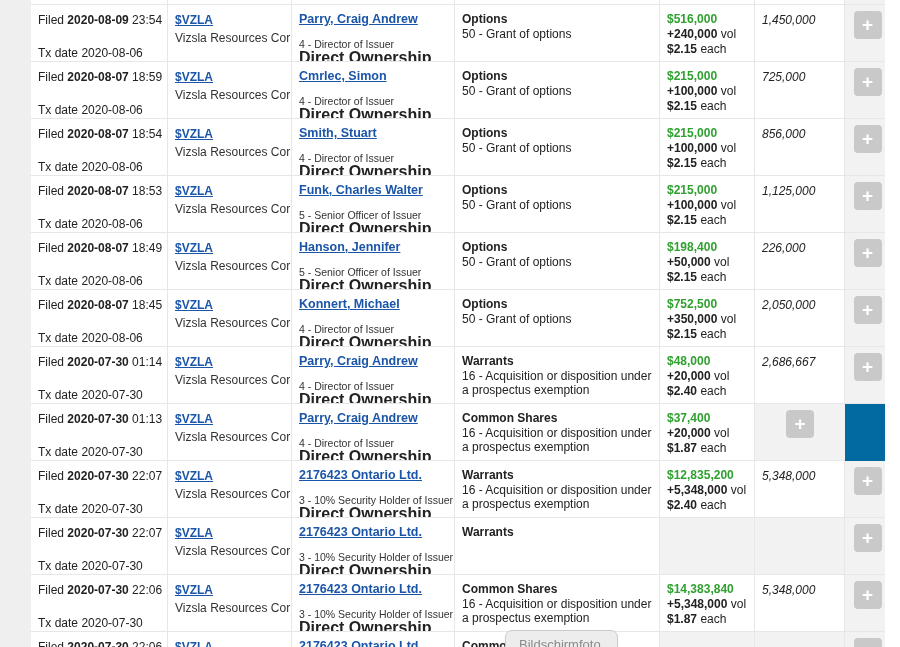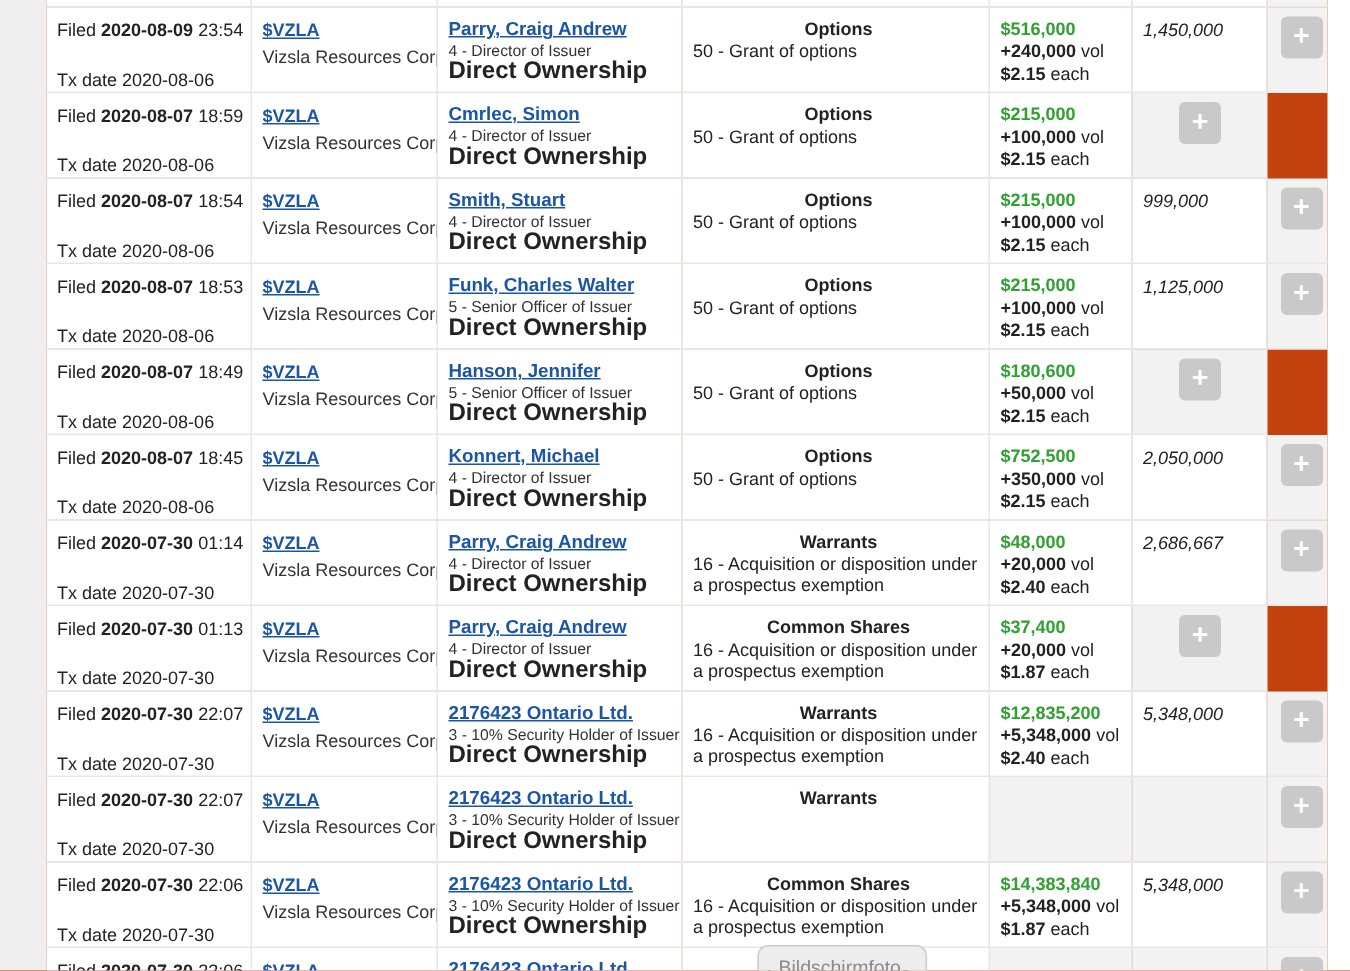--- a/index.html
+++ b/index.html
@@ -4,21 +4,21 @@
 <style>
   html,body{margin:0;padding:0;}
   body{
     font-family:"Liberation Sans", sans-serif;
     background:#ffffff;
   }
   #screen{
     position:relative;
     width:885px;height:647px;
     overflow:hidden;
-    background:#c2410c;
+    background:#0369a1;
   }
   #left-strip{
     position:absolute;left:0;top:0;width:31px;height:647px;
     background:#efefef;
   }
   #table{
     position:absolute;left:31px;top:0;width:859px;
   }
   .row{
     display:grid;
@@ -50,24 +50,24 @@
     color:#1b55a8;font-weight:bold;text-decoration:underline;
     cursor:pointer;line-height:15px;display:inline-block;margin-top:2px;
   }
   .company{color:#333;line-height:15px;margin-top:3px;white-space:nowrap;}
   
   .insider{
     color:#1b55a8;font-weight:bold;text-decoration:underline;
     cursor:pointer;line-height:14px;display:inline-block;margin-top:1px;
     font-size:12.5px;white-space:nowrap;
   }
-  .role{font-size:10.5px;color:#333;line-height:13px;margin-top:2px;white-space:nowrap;}
+  .role{font-size:10.5px;color:#333;line-height:13px;margin-top:12px;white-space:nowrap;}
   .ownership{font-size:16px;color:#222;font-weight:bold;line-height:13px;white-space:nowrap;}
   
-  .security{font-weight:bold;line-height:14px;margin-top:1px;text-align:center;}
+  .security{font-weight:bold;line-height:14px;margin-top:1px;}
   .txdesc{line-height:14px;margin-top:1px;}
   
   .c5{padding-right:16px;}
   .val{color:#2fa12f;font-weight:bold;line-height:15px;margin-top:1px;white-space:nowrap;}
   .volline,.priceline{line-height:15px;white-space:nowrap;}
   .volline b,.priceline b{font-weight:bold;}
   
   .c6 span{line-height:15px;display:inline-block;margin-top:2px;font-style:italic;}
   
   .plus{
@@ -155,20 +155,23 @@
     </div>
     <div class="cell c4">
       <div class="security">Options</div>
       <div class="txdesc">50 - Grant of options</div>
     </div>
     <div class="cell c5">
       <div class="val">$215,000</div>
       <div class="volline"><b>+100,000</b> <span>vol</span></div>
       <div class="priceline"><b>$2.15</b> <span>each</span></div>
     </div>
+    <div class="cell c6">
+      <span>725,000</span>
+    </div>
     <div class="cell c7">
       <button class="plus"><span>+</span></button>
     </div>
   </div>
 
   <div class="row">
     <div class="cell c1">
       <div class="line1"><span>Filed</span> <b>2020-08-07</b> <span>18:54</span></div>
       <div class="line2"><span>Tx date</span> <span>2020-08-06</span></div>
     </div>
@@ -184,21 +187,21 @@
     <div class="cell c4">
       <div class="security">Options</div>
       <div class="txdesc">50 - Grant of options</div>
     </div>
     <div class="cell c5">
       <div class="val">$215,000</div>
       <div class="volline"><b>+100,000</b> <span>vol</span></div>
       <div class="priceline"><b>$2.15</b> <span>each</span></div>
     </div>
     <div class="cell c6">
-      <span>999,000</span>
+      <span>856,000</span>
     </div>
     <div class="cell c7">
       <button class="plus"><span>+</span></button>
     </div>
   </div>
 
   <div class="row">
     <div class="cell c1">
       <div class="line1"><span>Filed</span> <b>2020-08-07</b> <span>18:53</span></div>
       <div class="line2"><span>Tx date</span> <span>2020-08-06</span></div>
@@ -241,23 +244,26 @@
     <div class="cell c3">
       <a class="insider">Hanson, Jennifer</a>
       <div class="role">5 - Senior Officer of Issuer</div>
       <div class="ownership">Direct Ownership</div>
     </div>
     <div class="cell c4">
       <div class="security">Options</div>
       <div class="txdesc">50 - Grant of options</div>
     </div>
     <div class="cell c5">
-      <div class="val">$180,600</div>
+      <div class="val">$198,400</div>
       <div class="volline"><b>+50,000</b> <span>vol</span></div>
       <div class="priceline"><b>$2.15</b> <span>each</span></div>
+    </div>
+    <div class="cell c6">
+      <span>226,000</span>
     </div>
     <div class="cell c7">
       <button class="plus"><span>+</span></button>
     </div>
   </div>
 
   <div class="row">
     <div class="cell c1">
       <div class="line1"><span>Filed</span> <b>2020-08-07</b> <span>18:45</span></div>
       <div class="line2"><span>Tx date</span> <span>2020-08-06</span></div>

